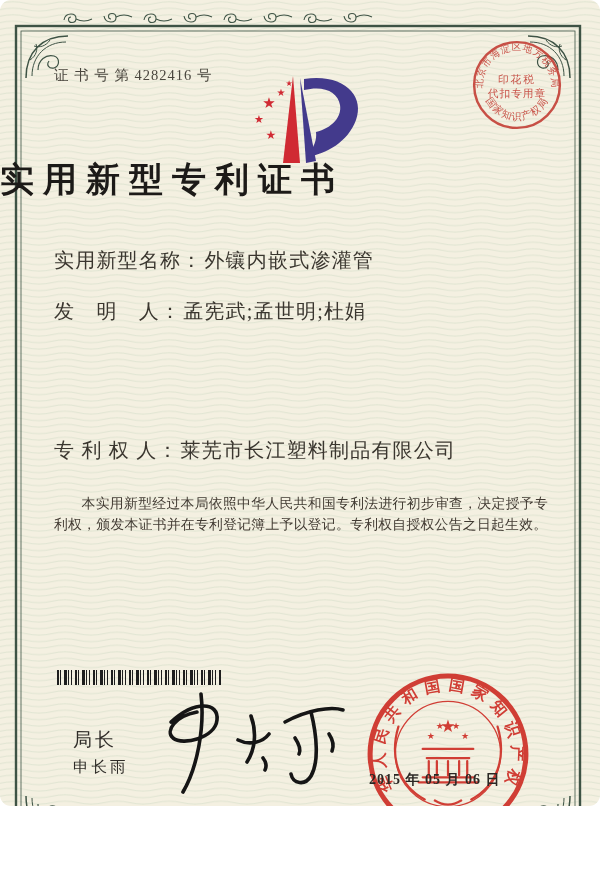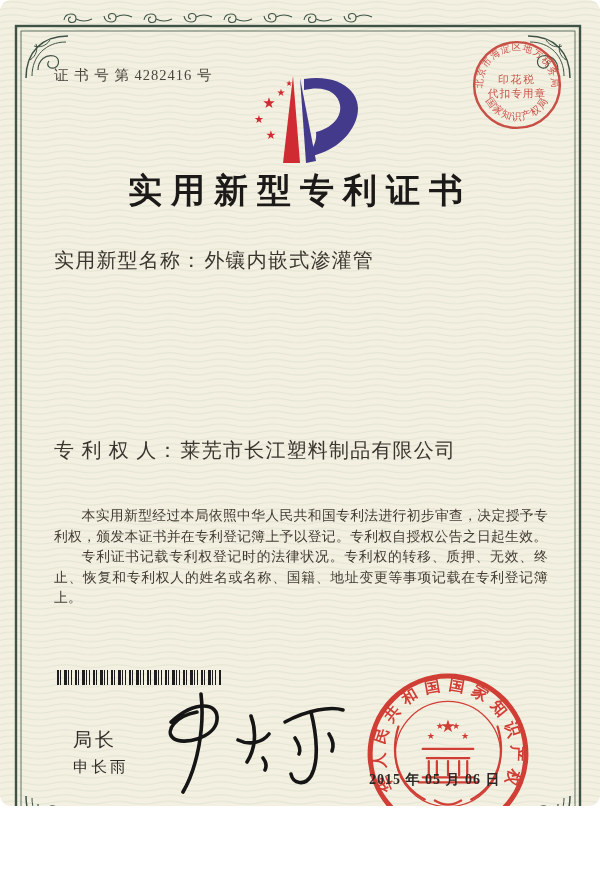--- a/index.html
+++ b/index.html
@@ -4,28 +4,28 @@
 <style>
   html,body{margin:0;padding:0;}
   body{width:600px;height:870px;overflow:hidden;
        font-family:"Liberation Serif","DejaVu Serif",serif;}
   .paper{position:relative;width:600px;height:806px;background:#f4f0e1;overflow:hidden;border-radius:11px;}
   .abs{position:absolute;}
   svg{display:block;}
   
   .cert-number{left:54px;top:66px;font-size:14.5px;color:#4a463e;letter-spacing:1px;}
   
-  .title{left:0;top:168px;width:600px;text-align:center;font-size:34px;font-weight:bold;
+  .title{left:0;top:157px;width:600px;text-align:left;font-size:34px;font-weight:bold;
          color:#1c1a18;letter-spacing:9px;}
   
   .row{left:54px;width:500px;font-size:20px;color:#3a362f;letter-spacing:1.2px;white-space:nowrap;}
   .row .val{margin-left:2px;}
   .r0{top:247px}.r1{top:298px}.r2{top:345px}.r3{top:390px}.r4{top:437px}.r5{top:483px}
   
-  .body-text{left:54px;top:506px;width:494px;color:#423b33;}
+  .body-text{left:54px;top:494px;width:494px;color:#423b33;}
   .body-text p{margin:0;font-size:13.8px;line-height:20.6px;letter-spacing:0.3px;text-indent:2em;
                text-align:justify;}
   
   .barcode{left:57px;top:670px;width:165px;height:15px;
     background:repeating-linear-gradient(90deg,
       #1e1e1e 0,#1e1e1e 2px,rgba(0,0,0,0) 2px,rgba(0,0,0,0) 3px,
       #1e1e1e 3px,#1e1e1e 4px,rgba(0,0,0,0) 4px,rgba(0,0,0,0) 7px,
       #1e1e1e 7px,#1e1e1e 10px,rgba(0,0,0,0) 10px,rgba(0,0,0,0) 11px,
       #1e1e1e 11px,#1e1e1e 12px,rgba(0,0,0,0) 12px,rgba(0,0,0,0) 14px,
       #1e1e1e 14px,#1e1e1e 15px,rgba(0,0,0,0) 15px,rgba(0,0,0,0) 18px);}
@@ -117,27 +117,29 @@
       <text x="48" y="46" font-size="10.5" fill="#c23a31" text-anchor="middle" letter-spacing="2">印花税</text>
       <text x="48" y="60" font-size="10.5" fill="#c23a31" text-anchor="middle" letter-spacing="1">代扣专用章</text>
     </g>
   </svg>
 
   <div class="abs z3 title">实用新型专利证书</div>
 
   <div class="abs z3 row r0">
     <span class="lbl">实用新型名称：</span><span class="val">外镶内嵌式渗灌管</span>
   </div>
+  <div class="abs z3 row r1">
+    <span class="lbl">发　明　人：</span><span class="val">孟宪武;孟世明;杜娟</span>
+  </div>
   <div class="abs z3 row r4">
     <span class="lbl">专 利 权 人：</span><span class="val">莱芜市长江塑料制品有限公司</span>
   </div>
 
   <div class="abs z3 body-text">
     <p>本实用新型经过本局依照中华人民共和国专利法进行初步审查，决定授予专利权，颁发本证书并在专利登记簿上予以登记。专利权自授权公告之日起生效。</p>
-    <p>专利证书记载专利权登记时的法律状况。专利权的转移、质押、无效、终止、恢复和专利权人的姓名或名称、国籍、地址变更等事项记载在专利登记簿上。</p>
   </div>
 
   <div class="abs z3 barcode"></div>
 
   <div class="abs z3 signer-role">局长</div>
   <div class="abs z3 signer-name">申长雨</div>
 
   <svg class="abs z4" style="left:135px;top:688px" width="215" height="115" viewBox="0 0 215 115" aria-hidden="true">
     <g fill="none" stroke="#151515" stroke-width="3.6" stroke-linecap="round" stroke-linejoin="round">
       <path d="M36,34 C60,12 84,14 82,32 C80,50 48,58 38,50 C30,43 40,28 62,24"></path>

